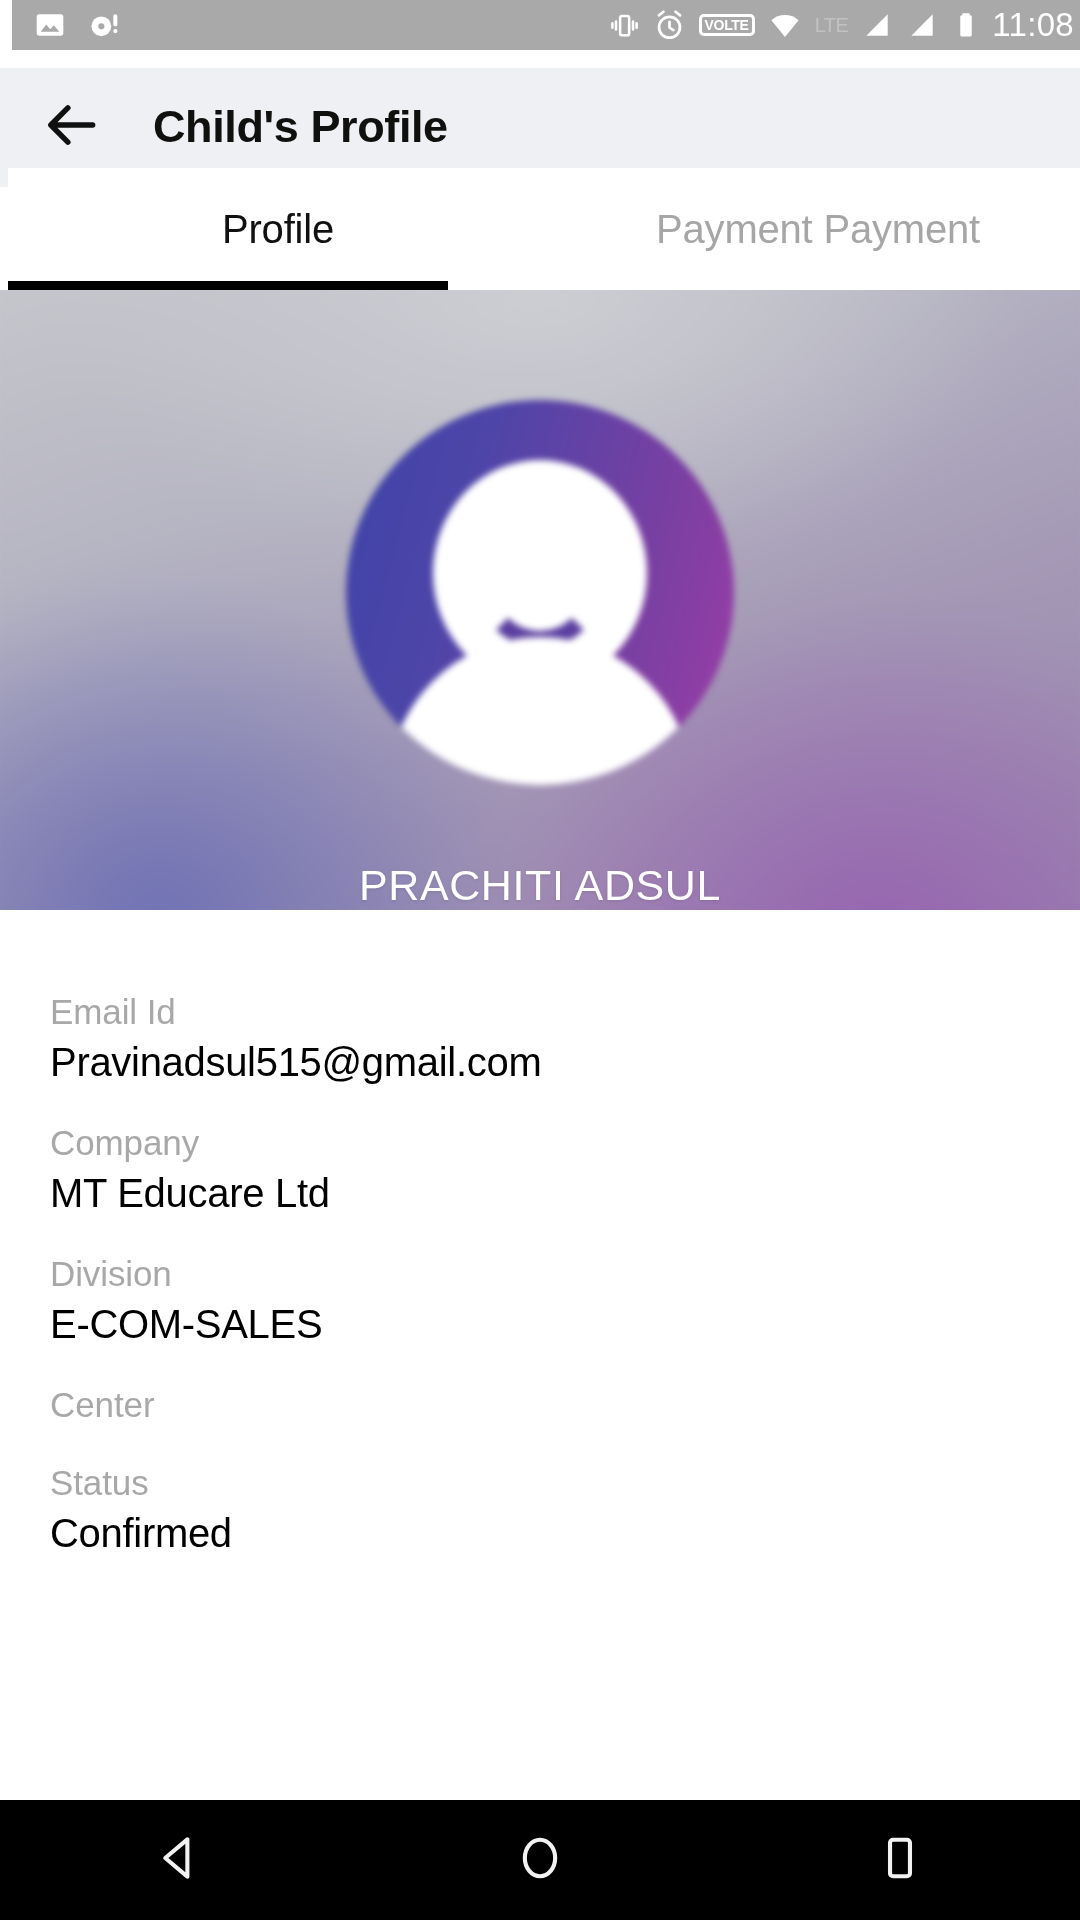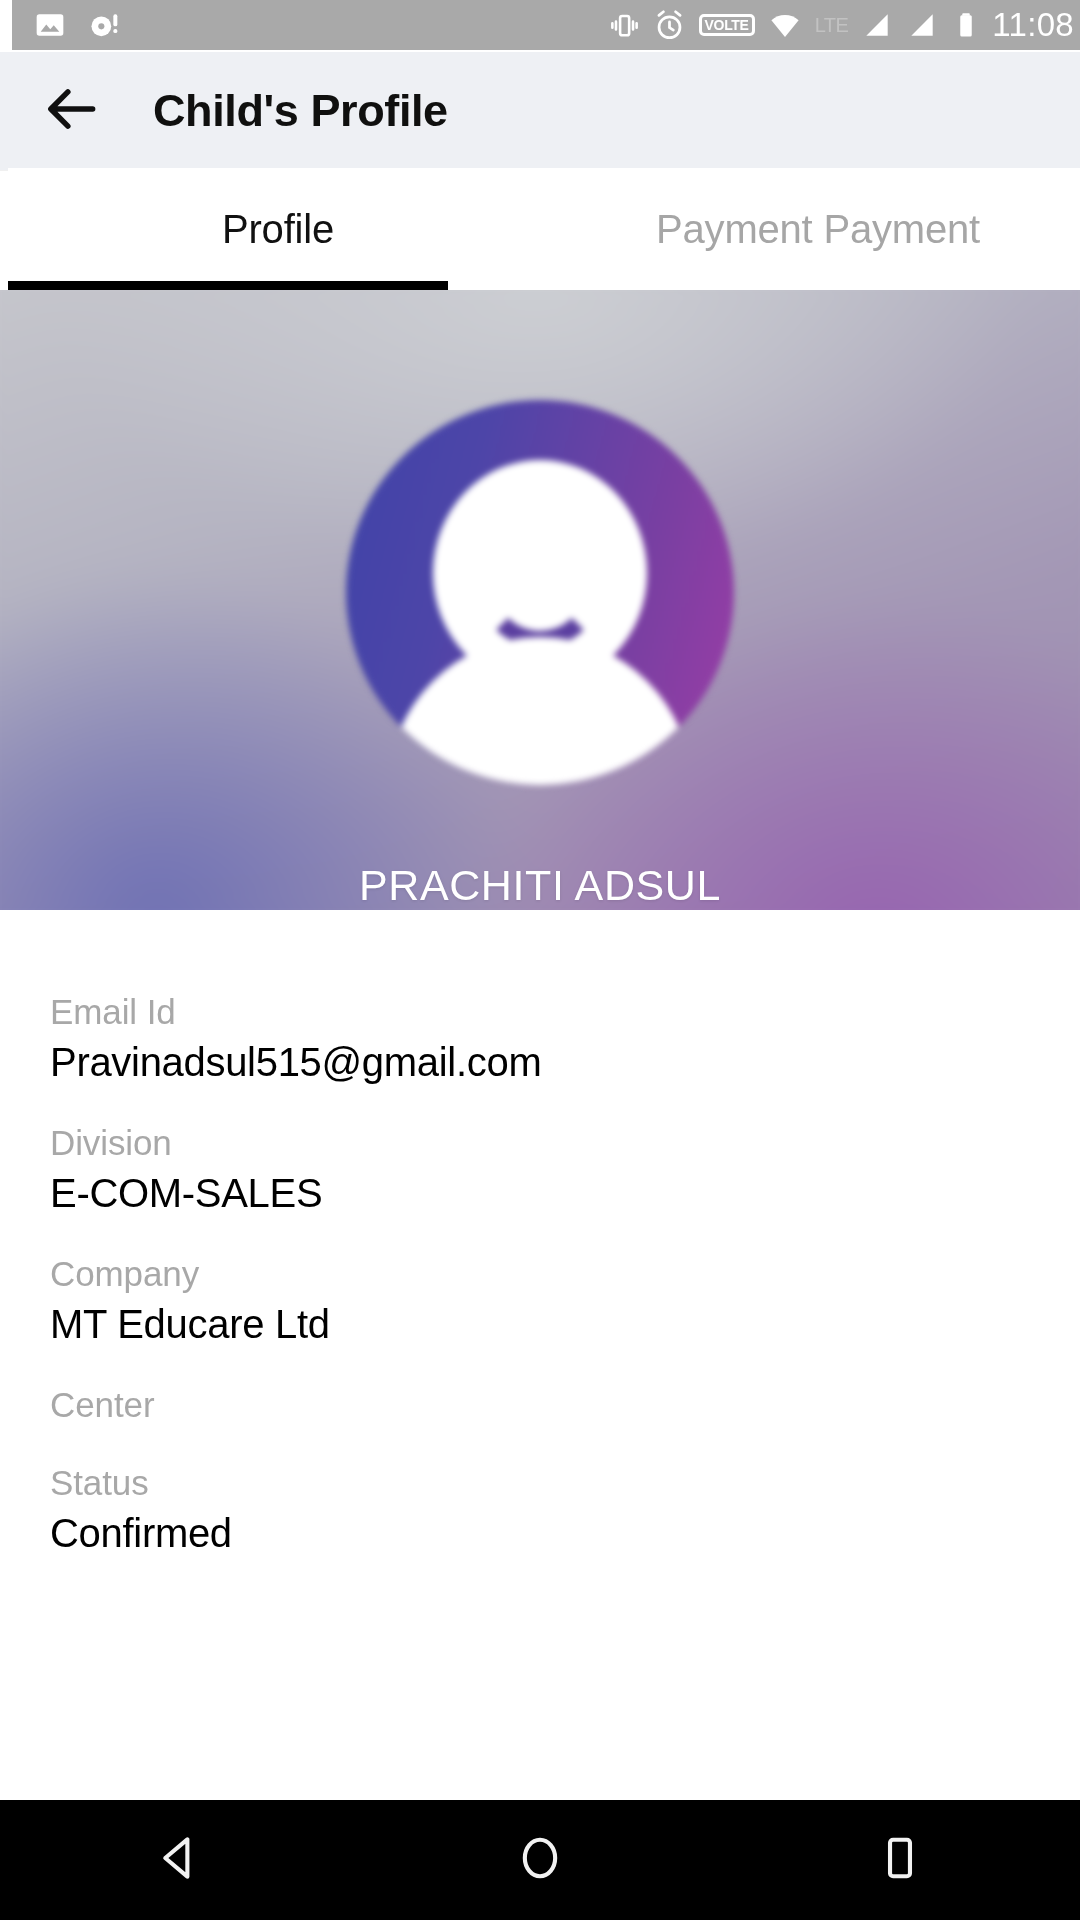--- a/index.html
+++ b/index.html
@@ -25,21 +25,21 @@
   }
   .volte-box{
     border:3px solid #fff; border-radius:5px; padding:1px 3px;
     color:#fff; font-size:14px; font-weight:700; letter-spacing:-0.3px;
     line-height:1;
   }
   .lte-txt{ color:#c2c2c2; font-size:20px; font-weight:400; letter-spacing:-0.5px; }
 
   
   .appbar{
-    position:absolute; top:52px; left:0; width:1080px; height:118px;
+    position:absolute; top:68px; left:0; width:1080px; height:118px;
     background:#eef0f4; display:flex; align-items:center;
     box-shadow:0 1px 0 rgba(0,0,0,.06);
   }
   .back-btn{
     width:96px; height:96px; margin-left:24px;
     display:flex; align-items:center; justify-content:center;
     cursor:pointer;
   }
   .appbar-title{
     font-size:45px; font-weight:700; color:#10100f;
@@ -233,28 +233,28 @@
       <div class="hero-name">PRACHITI ADSUL</div>
     </div>
   </div>
 
   <div class="details">
     <div class="field">
       <div class="field-label">Email Id</div>
       <div class="field-value">Pravinadsul515@gmail.com</div>
     </div>
     <div class="field">
+      <div class="field-label">Company</div>
+      <div class="field-value">MT Educare Ltd</div>
+    </div>
+    <div class="field">
       <div class="field-label">Division</div>
       <div class="field-value">E-COM-SALES</div>
     </div>
     <div class="field">
-      <div class="field-label">Company</div>
-      <div class="field-value">MT Educare Ltd</div>
-    </div>
-    <div class="field">
       <div class="field-label">Center</div>
     </div>
     <div class="field">
       <div class="field-label">Status</div>
       <div class="field-value">Confirmed</div>
     </div>
   </div>
 
   <div class="navbar">
     <div class="nav-btn">

